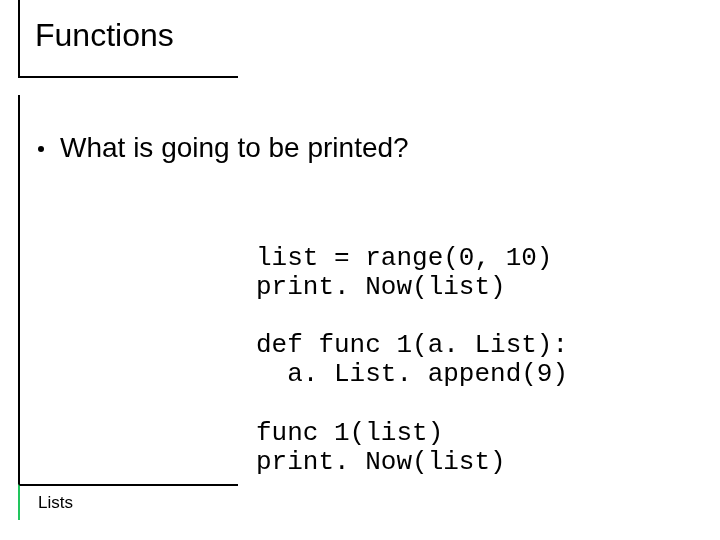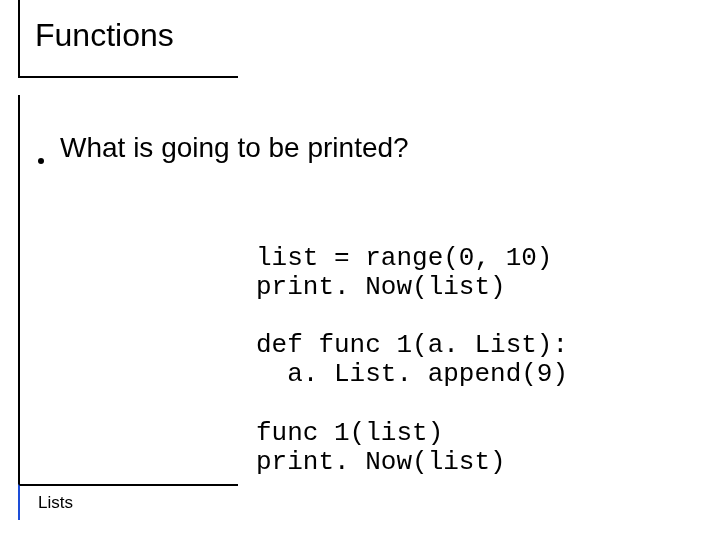--- a/index.html
+++ b/index.html
@@ -40,21 +40,21 @@
     height: 390px;
     border-left: 2px solid #000;
   }
   
   .bullet-row {
     position: absolute;
     left: 38px;
     top: 132px;
     font-size: 28px;
     display: flex;
-    align-items: flex-end;
+    align-items: center;
   }
   .bullet-dot {
     width: 6px; height: 6px;
     background: #000;
     border-radius: 50%;
     margin-right: 16px;
     margin-top: 2px;
   }
   
   .code {
@@ -66,21 +66,21 @@
     line-height: 1.12;
     white-space: pre;
   }
   
   .footer-box {
     position: absolute;
     left: 18px;
     top: 484px;
     width: 220px;
     height: 36px;
-    border-left: 2px solid #1d4ed8;
+    border-left: 2px solid #22c55e;
     border-top: 2px solid #000;
   }
   .footer-text {
     position: absolute;
     left: 18px;
     top: 7px;
     font-size: 17px;
   }
 </style>
 </head>

